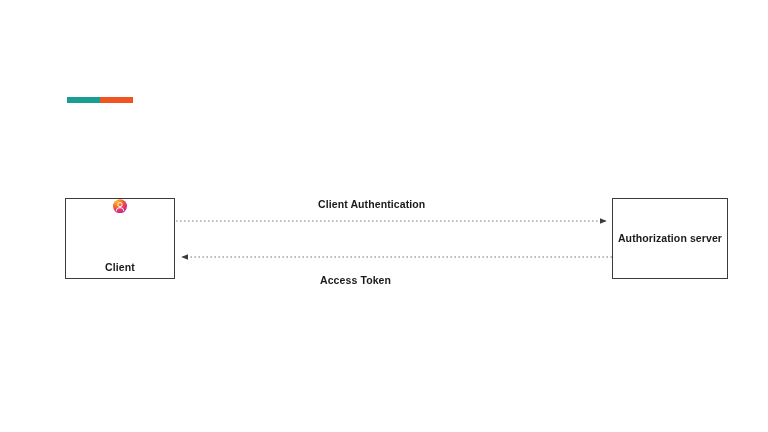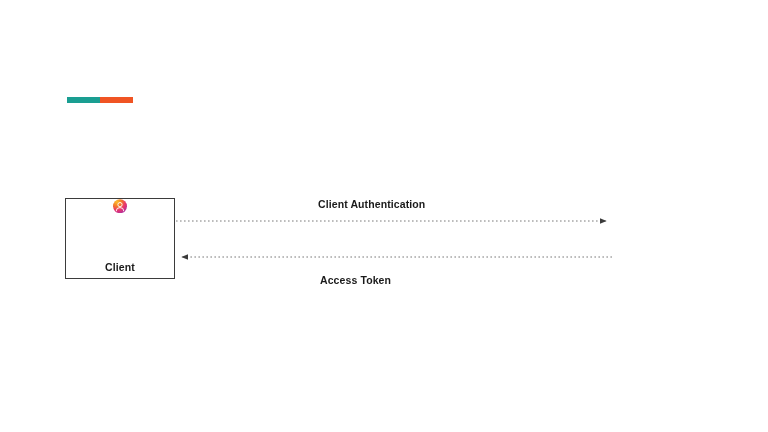--- a/index.html
+++ b/index.html
@@ -140,17 +140,20 @@
           <stop offset="100%" stop-color="#9b2fae"></stop>
         </radialGradient>
       </defs>
       <circle cx="32" cy="32" r="31" fill="url(#av-grad)"></circle>
       <circle cx="32" cy="25" r="9.5" fill="none" stroke="#ffffff" stroke-width="4"></circle>
       <path d="M 15 53 a 17 15 0 0 1 34 0" fill="none" stroke="#ffffff" stroke-width="4" stroke-linecap="round"></path>
     </svg>
     <div class="node-label">Client</div>
   </div>
 
+  <div class="node node-server" style="border-color: rgb(59, 59, 59);">
+    <div class="node-label">Authorization server</div>
+  </div>
 
   <div class="edge-label edge-label-request">Client Authentication</div>
   <div class="edge-label edge-label-response">Access Token</div>
 
 </div>
 
 </body></html>

